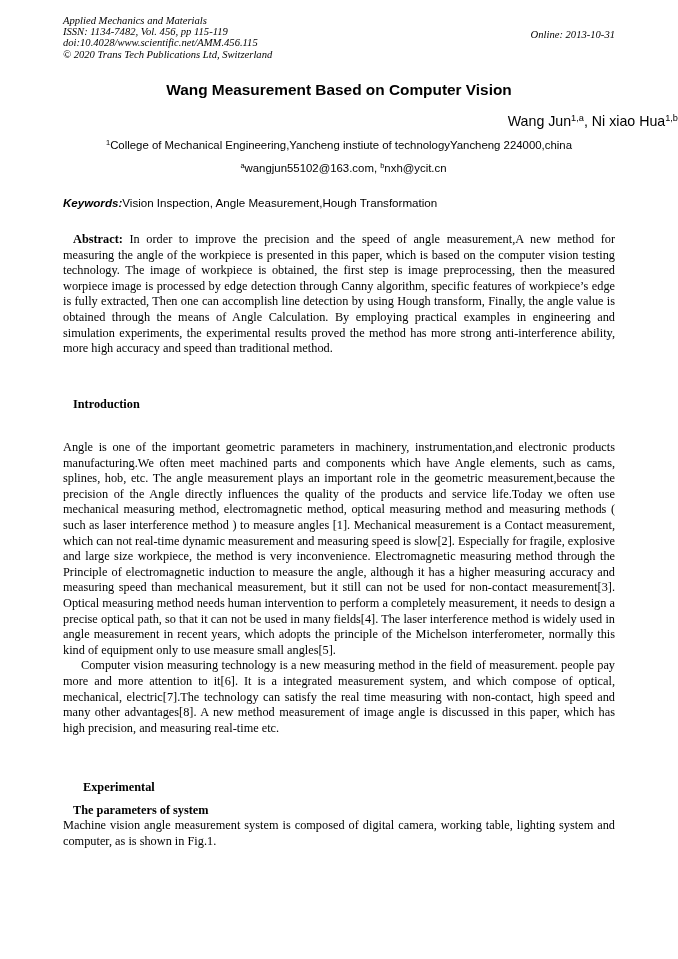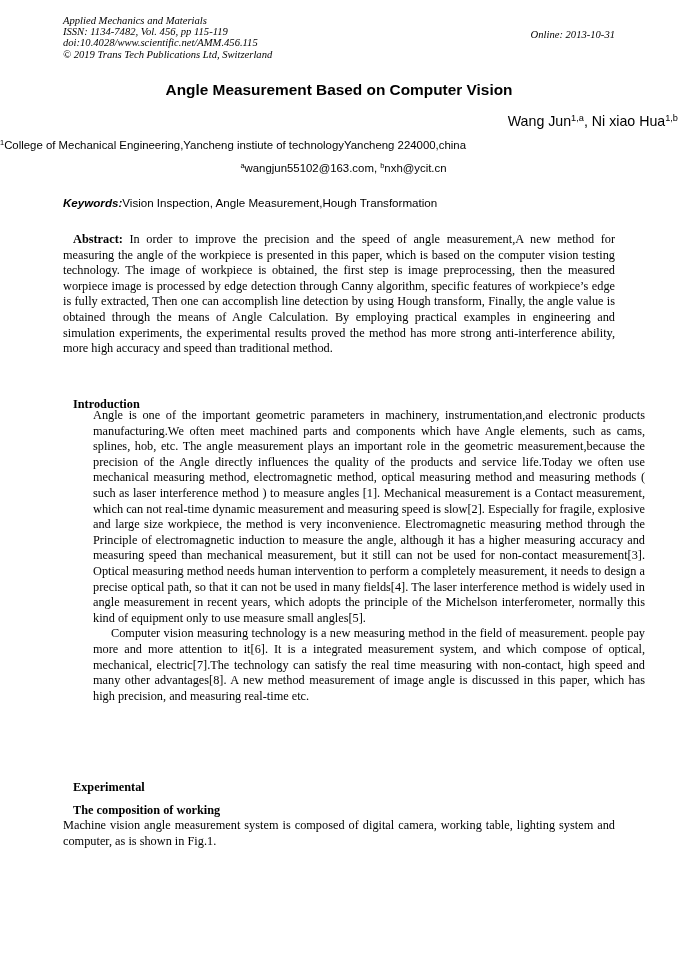--- a/index.html
+++ b/index.html
@@ -51,20 +51,21 @@
       top: 111px;
       text-align: right;
       font-family: "Liberation Sans", sans-serif;
       font-size: 14.2px;
       line-height: 20px;
     }
     .affil {
       position: absolute;
       left: 0; right: 0;
       top: 137px;
+      text-align: center;
       font-family: "Liberation Sans", sans-serif;
       font-size: 11.4px;
       line-height: 16px;
       white-space: nowrap;
     }
     .emails {
       position: absolute;
       left: 0; right: 0;
       top: 160px;
       text-align: center;
@@ -101,41 +102,41 @@
     .abstract { top: 232px; }
     .heading {
       position: absolute;
       left: 73px;
       font-family: "Liberation Serif", serif;
       font-weight: bold;
       font-size: 12.3px;
       line-height: 15.6px;
     }
     .intro-h { top: 397px; }
-    .intro { top: 408px; margin-left: 30px; }
+    .intro { top: 440px; }
     .intro p.indent { text-indent: 18px; }
-    .exp-h { top: 780px; }
+    .exp-h { top: 780px; margin-left: 10px; }
     .comp-h { top: 803px; }
     .comp { top: 818px; font-family: Liberation Serif, serif; }
     .lbl { font-weight: bold; margin-left: 10px; }
   </style>
 </head>
 <body>
 
 <div>
   <div class="hdr-left">
     <div>Applied Mechanics and Materials</div>
     <div>ISSN: 1134-7482, Vol. 456, pp 115-119</div>
     <div>doi:10.4028/www.scientific.net/AMM.456.115</div>
-    <div>© 2019 Trans Tech Publications Ltd, Switzerland</div>
+    <div>© 2020 Trans Tech Publications Ltd, Switzerland</div>
   </div>
   <div class="hdr-right">Online: 2013-10-31</div>
 </div>
 
-<div class="title">Angle Measurement Based on Computer Vision</div>
+<div class="title">Wang Measurement Based on Computer Vision</div>
 
 <div class="authors">
   <span>Wang Jun</span><sup>1,a</sup><span>, </span><span>Ni xiao Hua</span><sup>1,b</sup>
 </div>
 
 <div class="affil">
   <sup>1</sup><span>College of Mechanical Engineering,Yancheng instiute of technologyYancheng 224000,china</span>
 </div>
 
 <div class="emails">
@@ -152,17 +153,17 @@
 
 <div class="heading intro-h">Introduction</div>
 
 <div class="block intro">
   <p>Angle is one of the important geometric parameters in machinery, instrumentation,and electronic products manufacturing.We often meet machined parts and components which have Angle elements, such as cams, splines, hob, etc. The angle measurement plays an important role in the geometric measurement,because the precision of the Angle directly influences the quality of the products and service life.Today we often use mechanical measuring method, electromagnetic method, optical measuring method and measuring methods ( such as laser interference method ) to measure angles [1]. Mechanical measurement is a Contact measurement, which can not real-time dynamic measurement and measuring speed is slow[2]. Especially for fragile, explosive and large size workpiece, the method is very inconvenience. Electromagnetic measuring method through the Principle of electromagnetic induction to measure the angle, although it has a higher measuring accuracy and measuring speed than mechanical measurement, but it still can not be used for non-contact measurement[3]. Optical measuring method needs human intervention to perform a completely measurement, it needs to design a precise optical path, so that it can not be used in many fields[4]. The laser interference method is widely used in angle measurement in recent years, which adopts the principle of the Michelson interferometer, normally this kind of equipment only to use measure small angles[5].</p>
   <p class="indent">Computer vision measuring technology is a new measuring method in the field of measurement. people pay more and more attention to it[6]. It is a integrated measurement system, and which compose of optical, mechanical, electric[7].The technology can satisfy the real time measuring with non-contact, high speed and many other advantages[8]. A new method measurement of image angle is discussed in this paper, which has high precision, and measuring real-time etc.</p>
 </div>
 
 <div class="heading exp-h">Experimental</div>
 
-<div class="heading comp-h">The composition of working</div>
+<div class="heading comp-h">The parameters of system</div>
 
 <div class="block comp">
   <p>Machine vision angle measurement system is composed of digital camera, working table, lighting system and computer, as is shown in Fig.1.</p>
 </div>
 
 </body></html>

